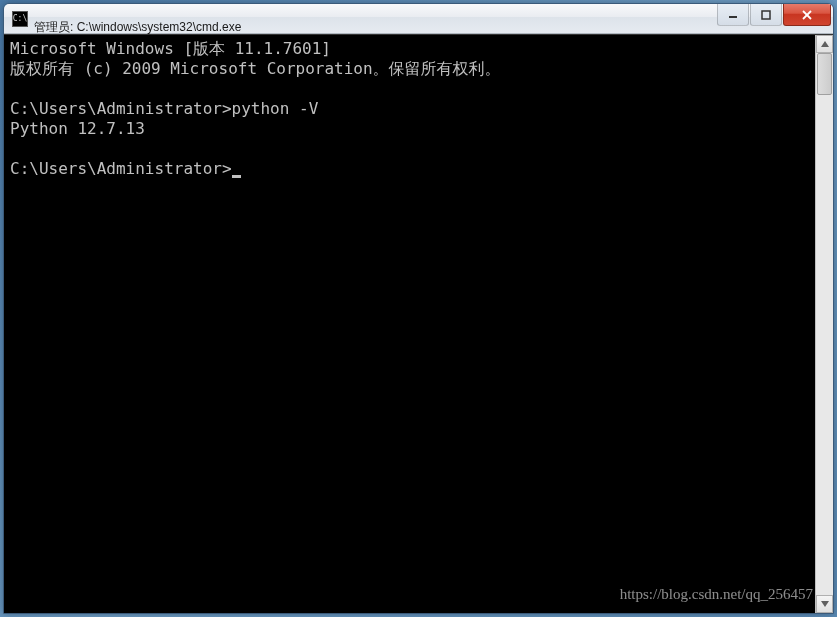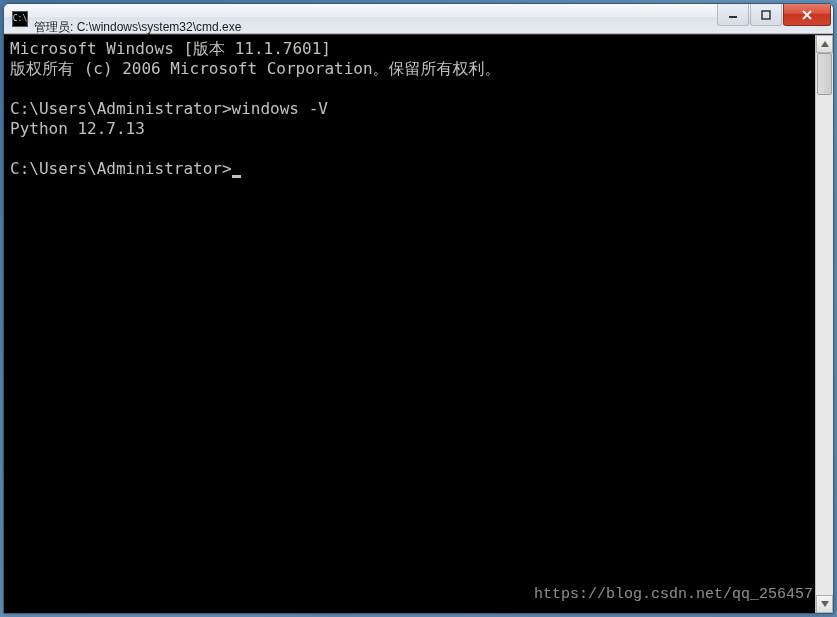--- a/index.html
+++ b/index.html
@@ -134,21 +134,21 @@
       background: #c0c0c0;
       vertical-align: bottom;
       margin-bottom: 1px;
     }
     .watermark {
       position: absolute;
       bottom: 14px;
       right: 24px;
       color: rgba(255,255,255,0.55);
       font-size: 15px;
-      font-family: Liberation Mono, monospace;
+      font-family: Liberation Serif, serif;
       pointer-events: none;
       text-shadow: 0 0 2px rgba(0,0,0,0.5);
     }
   </style>
 </head>
 <body>
 
 <div class="window">
   <div class="titlebar">
     <div class="title-icon">C:\</div>
@@ -167,23 +167,23 @@
       <div class="win-btn close">
         <svg width="12" height="10" viewBox="0 0 12 10">
             <line x1="2" y1="1" x2="10" y2="9" stroke="#fff" stroke-width="1.8"></line>
             <line x1="10" y1="1" x2="2" y2="9" stroke="#fff" stroke-width="1.8"></line>
           </svg>
       </div>
     </div>
   </div>
   <div class="terminal">
     <div class="terminal-content"><span>Microsoft Windows [版本 11.1.7601]</span>
-<span>版权所有 (c) 2006 Microsoft Corporation。保留所有权利。</span>
-
-<span>C:\Users\Administrator&gt;</span><span>windows -V</span>
+<span>版权所有 (c) 2009 Microsoft Corporation。保留所有权利。</span>
+
+<span>C:\Users\Administrator&gt;</span><span>python -V</span>
 <span>Python 12.7.13</span>
 
 <span>C:\Users\Administrator&gt;</span><span class="cursor"></span></div>
     <div class="terminal-scrollbar">
       <div class="sb-btn">
         <svg width="8" height="6" viewBox="0 0 8 6">
             <path d="M4 0 L8 6 L0 6 Z" fill="#606060"></path>
           </svg>
       </div>
       <div class="sb-track">

